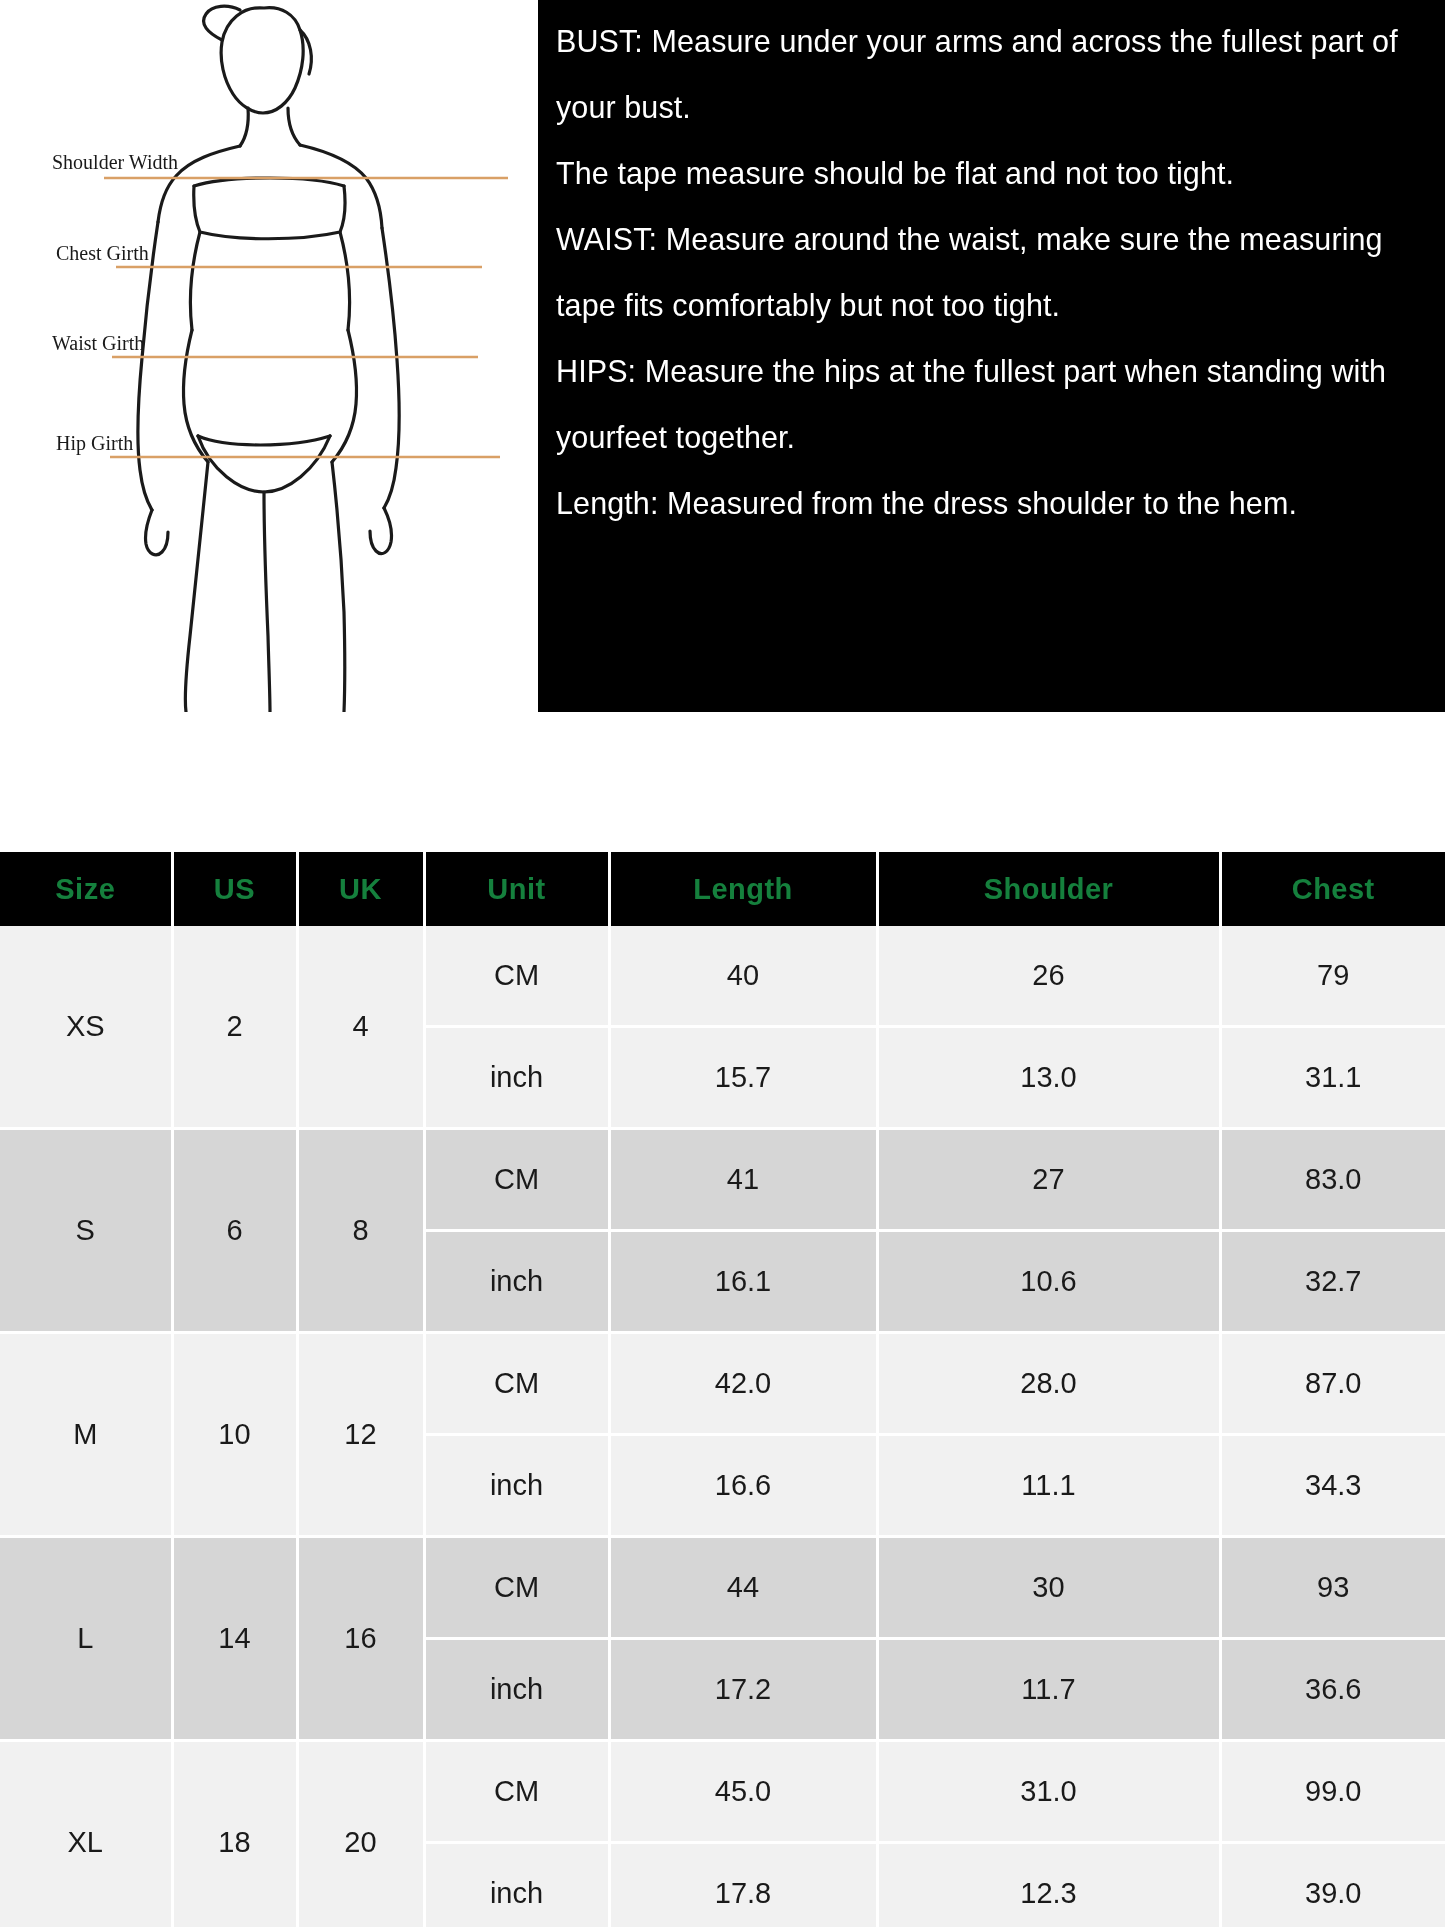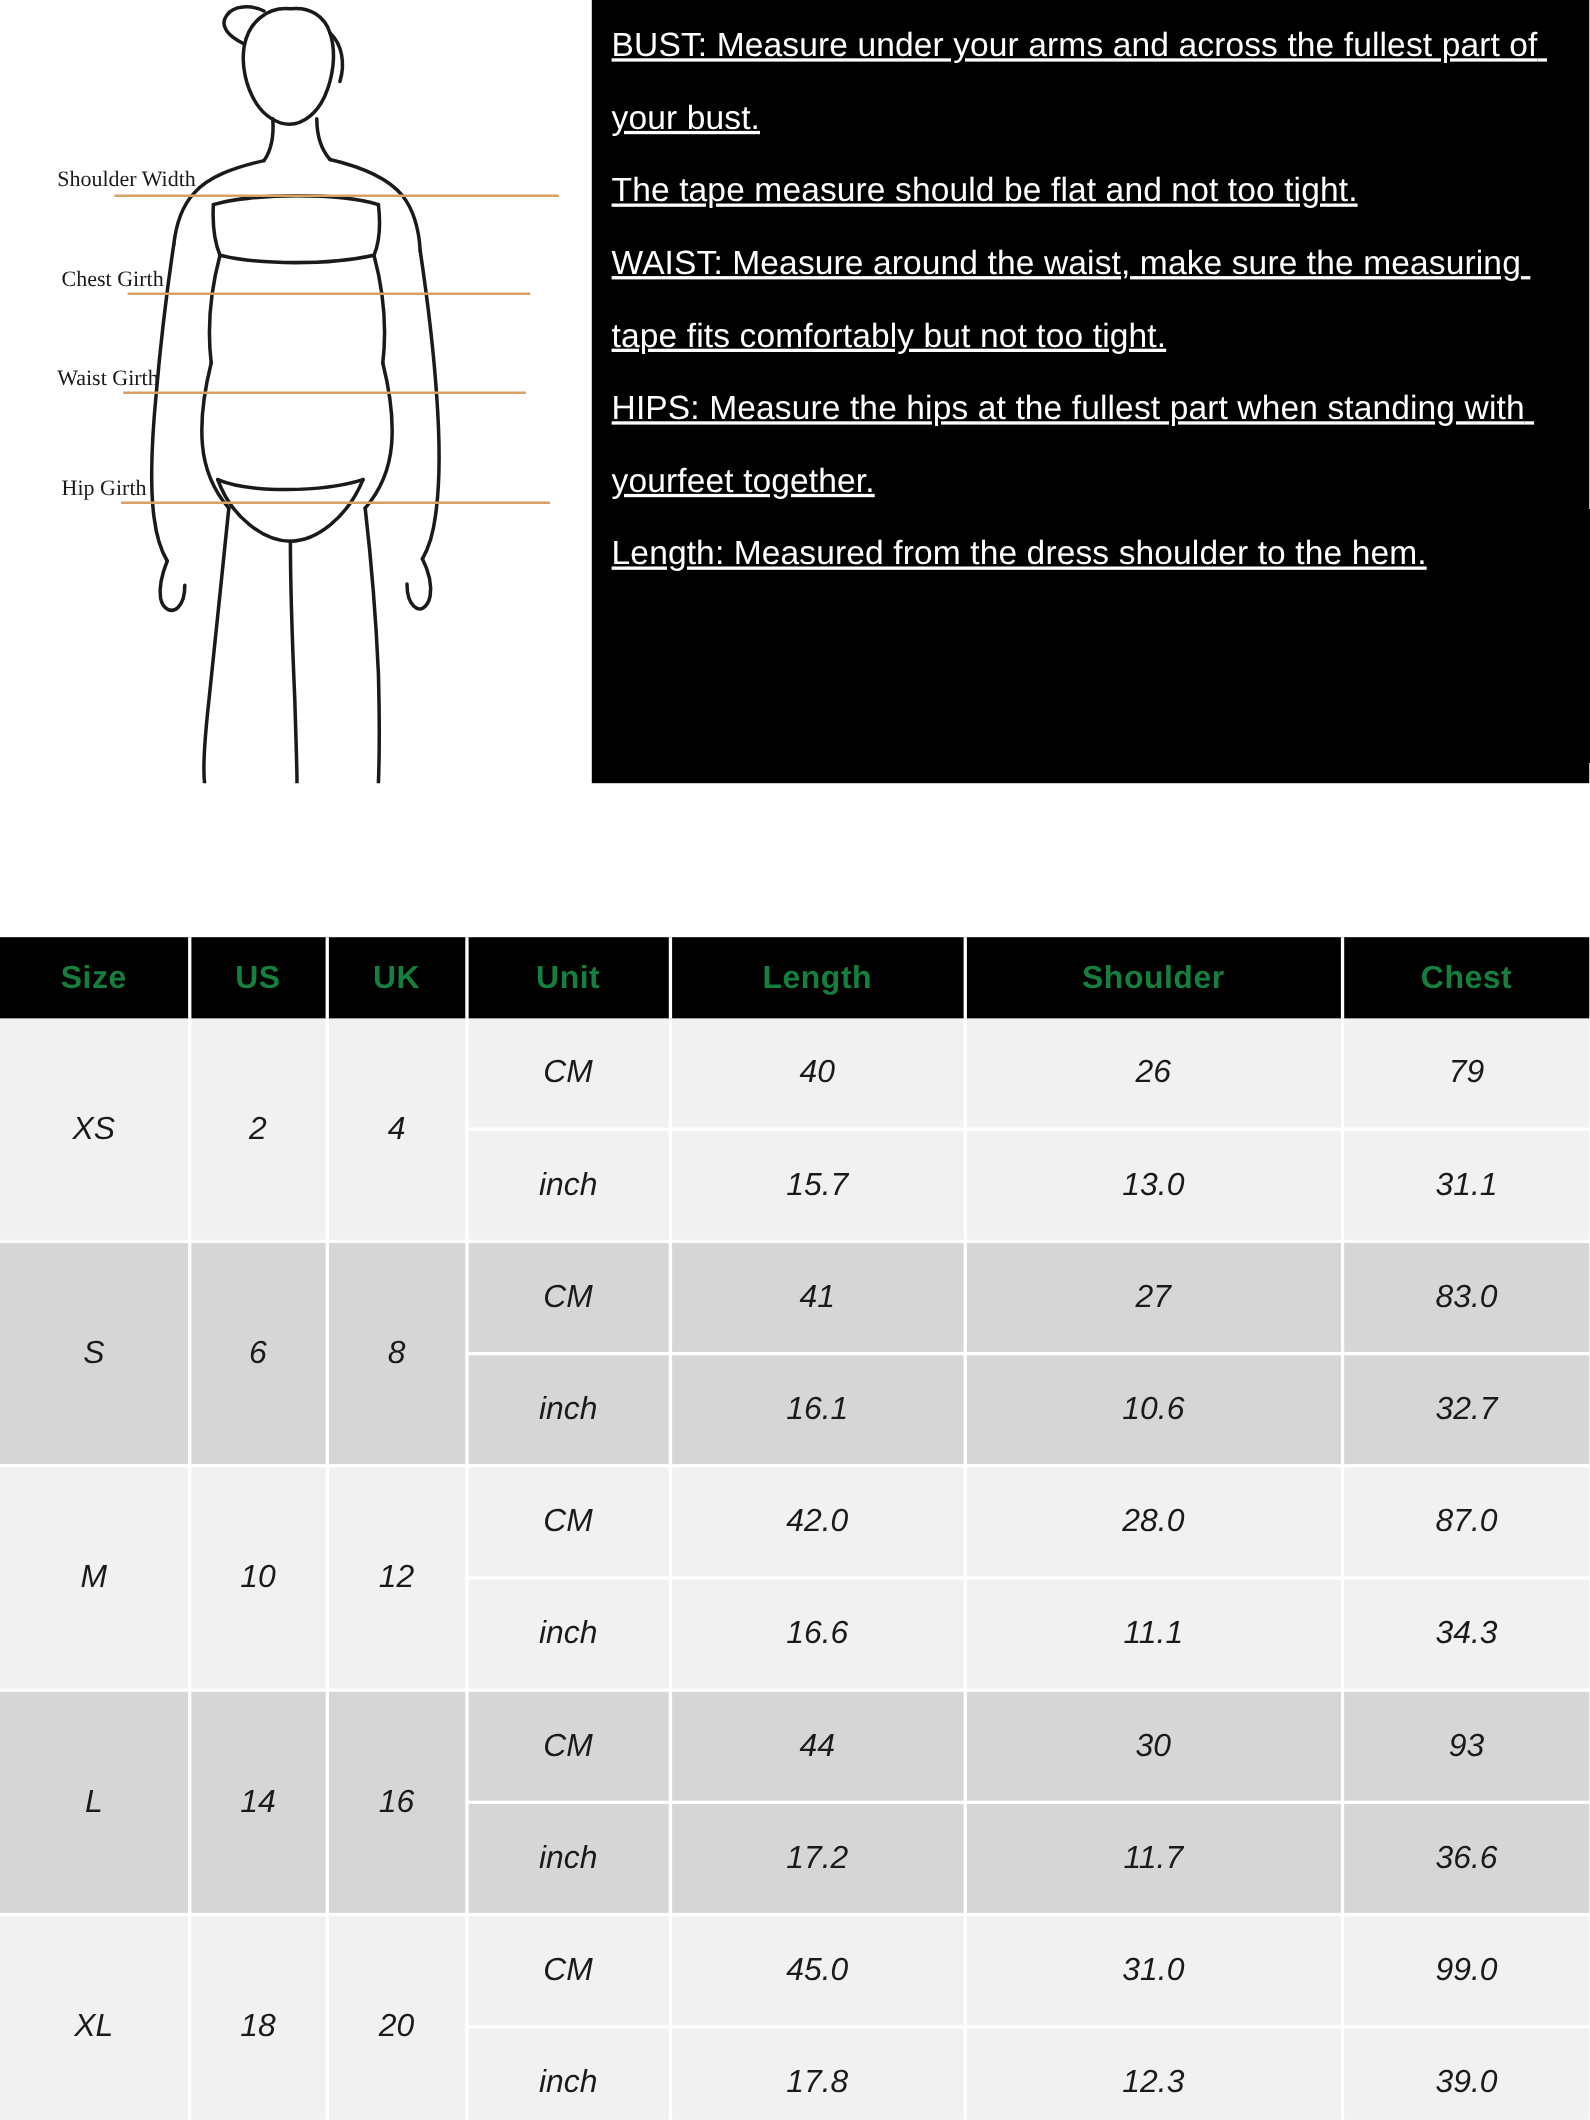--- a/index.html
+++ b/index.html
@@ -56,21 +56,20 @@
     padding: 8px 22px 0 18px;
   }
 
   .notes-pane p {
     margin: 0;
     font-size: 30.5px;
     line-height: 66px;
     letter-spacing: 0.1px;
     font-family: "Liberation Sans", sans-serif;
     white-space: pre-wrap;
-    text-decoration: underline;
   }
 
   
   .title-wrap {
     position: absolute;
     left: 0;
     top: 700px;
     width: 1445px;
     text-align: center;
   }
@@ -111,21 +110,20 @@
   table.size-table th:last-child { border-right: none; }
 
   table.size-table td {
     text-align: center;
     font-size: 29px;
     color: #1a1a1a;
     border-right: 3px solid #ffffff;
     border-bottom: 3px solid #ffffff;
     height: 97px;
     font-weight: 400;
-    font-style: italic;
   }
   table.size-table td:last-child { border-right: none; text-align: center; }
 
   .band-light td { background: #f1f1f1; }
   .band-dark td { background: #d6d6d6; }
 
   .size-cell { font-size: 30px; }
 
   
   col.c-size   { width: 172px; }

